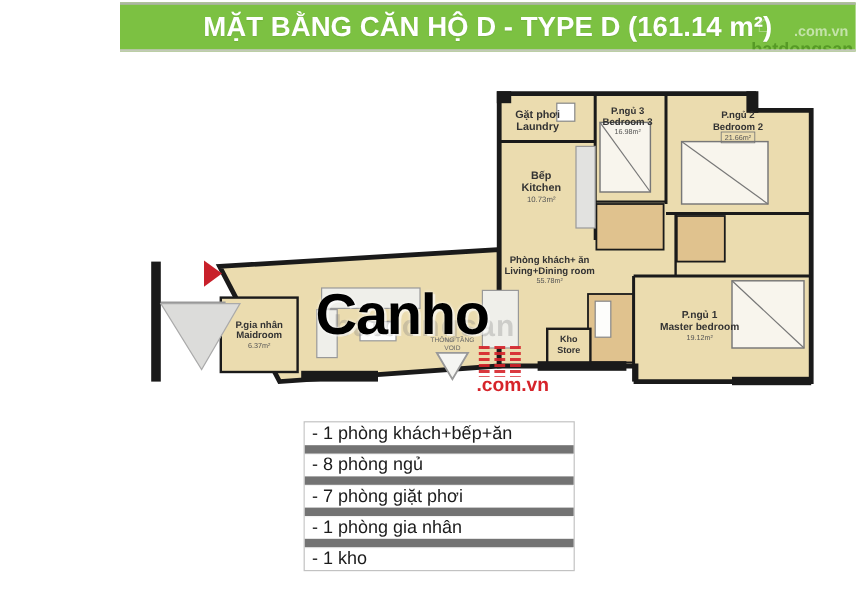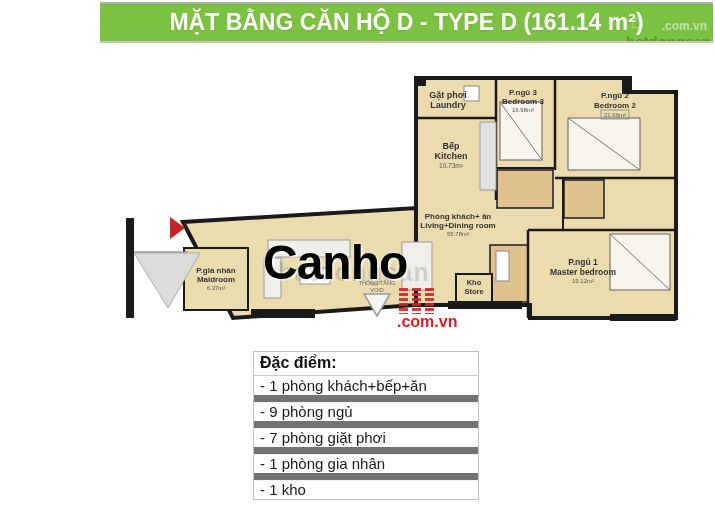--- a/index.html
+++ b/index.html
@@ -146,21 +146,20 @@
   <div id="faint-wm">batdongsan</div>
   <div id="canho-logo">Canho</div>
   <div id="canho-marks">
     <div></div>
     <div></div>
     <div></div>
   </div>
   <div id="canho-suffix">.com.vn</div>
 
   <div id="features">
-    <div class="hdr">Đặc điểm:</div>
     <div class="row">- 1 phòng khách+bếp+ăn</div>
-    <div class="row">- 9 phòng ngủ</div>
+    <div class="row">- 8 phòng ngủ</div>
     <div class="row">- 7 phòng giặt phơi</div>
     <div class="row">- 1 phòng gia nhân</div>
     <div class="row">- 1 kho</div>
   </div>
 
 </div>
 
 </body></html>

